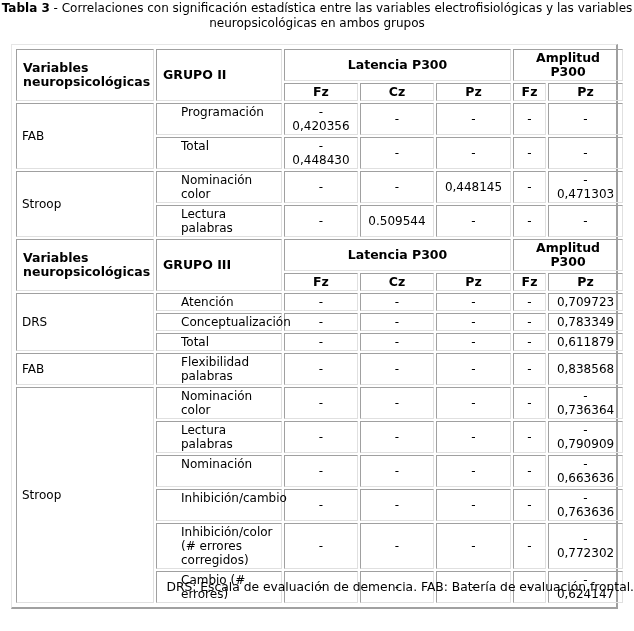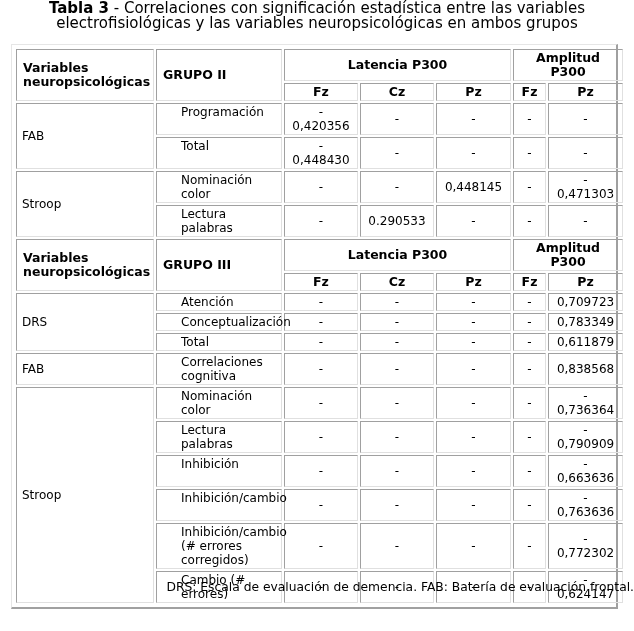--- a/index.html
+++ b/index.html
@@ -2,21 +2,21 @@
 <html><head>
 <meta charset="utf-8">
 <style>
   html, body { margin: 0; padding: 0; background: #ffffff; }
   body {
     width: 634px; height: 631px; overflow: hidden;
     font-family: "DejaVu Sans", sans-serif; font-size: 12px; color: #000;
     position: relative;
   }
   .title {
-    text-align: center; font-size: 15px; line-height: 15px;
+    text-align: center; font-size: 12px; line-height: 15px;
     padding-top: 1px; margin: 0 auto; width: 634px;
   }
   .title b { font-weight: bold; }
   .wrap {
     position: absolute; left: 11px; top: 44px; width: 607px;
     border-top: 1px solid #e6e6e6; border-left: 1px solid #e6e6e6;
     border-right: 2px solid #a0a0a0; border-bottom: 2px solid #a0a0a0;
     box-sizing: border-box; padding: 2px;
   }
   table {
@@ -95,21 +95,21 @@
           <td class="sub">Nominación color</td>
           <td class="num"><span>-</span></td>
           <td class="num"><span>-</span></td>
           <td class="num"><span>0,448145</span></td>
           <td class="num"><span>-</span></td>
           <td class="num"><span><span class="neg">-</span><span>0,471303</span></span></td>
         </tr>
         <tr>
           <td class="sub">Lectura palabras</td>
           <td class="num"><span>-</span></td>
-          <td class="num"><span>0.290533</span></td>
+          <td class="num"><span>0.509544</span></td>
           <td class="num"><span>-</span></td>
           <td class="num"><span>-</span></td>
           <td class="num"><span>-</span></td>
         </tr>
         <tr>
           <th rowspan="2" class="hdr-left">Variables neuropsicológicas</th>
           <th rowspan="2" class="hdr-left">GRUPO III</th>
           <th colspan="3" class="ctr">Latencia P300</th>
           <th colspan="2" class="ctr">Amplitud P300</th>
         </tr>
@@ -140,21 +140,21 @@
         <tr>
           <td class="sub">Total</td>
           <td class="num"><span>-</span></td>
           <td class="num"><span>-</span></td>
           <td class="num"><span>-</span></td>
           <td class="num"><span>-</span></td>
           <td class="num"><span>0,611879</span></td>
         </tr>
         <tr>
           <td rowspan="1" class="grp">FAB</td>
-          <td class="sub">Correlaciones cognitiva</td>
+          <td class="sub">Flexibilidad palabras</td>
           <td class="num"><span>-</span></td>
           <td class="num"><span>-</span></td>
           <td class="num"><span>-</span></td>
           <td class="num"><span>-</span></td>
           <td class="num"><span>0,838568</span></td>
         </tr>
         <tr>
           <td rowspan="6" class="grp">Stroop</td>
           <td class="sub">Nominación color</td>
           <td class="num"><span>-</span></td>
@@ -165,37 +165,37 @@
         </tr>
         <tr>
           <td class="sub">Lectura palabras</td>
           <td class="num"><span>-</span></td>
           <td class="num"><span>-</span></td>
           <td class="num"><span>-</span></td>
           <td class="num"><span>-</span></td>
           <td class="num"><span><span class="neg">-</span><span>0,790909</span></span></td>
         </tr>
         <tr>
-          <td class="sub">Inhibición</td>
+          <td class="sub">Nominación</td>
           <td class="num"><span>-</span></td>
           <td class="num"><span>-</span></td>
           <td class="num"><span>-</span></td>
           <td class="num"><span>-</span></td>
           <td class="num"><span><span class="neg">-</span><span>0,663636</span></span></td>
         </tr>
         <tr>
           <td class="sub">Inhibición/cambio</td>
           <td class="num"><span>-</span></td>
           <td class="num"><span>-</span></td>
           <td class="num"><span>-</span></td>
           <td class="num"><span>-</span></td>
           <td class="num"><span><span class="neg">-</span><span>0,763636</span></span></td>
         </tr>
         <tr>
-          <td class="sub">Inhibición/cambio (# errores corregidos)</td>
+          <td class="sub">Inhibición/color (# errores corregidos)</td>
           <td class="num"><span>-</span></td>
           <td class="num"><span>-</span></td>
           <td class="num"><span>-</span></td>
           <td class="num"><span>-</span></td>
           <td class="num"><span><span class="neg">-</span><span>0,772302</span></span></td>
         </tr>
         <tr>
           <td class="sub">Cambio (# errores)</td>
           <td class="num"><span>-</span></td>
           <td class="num"><span>-</span></td>

